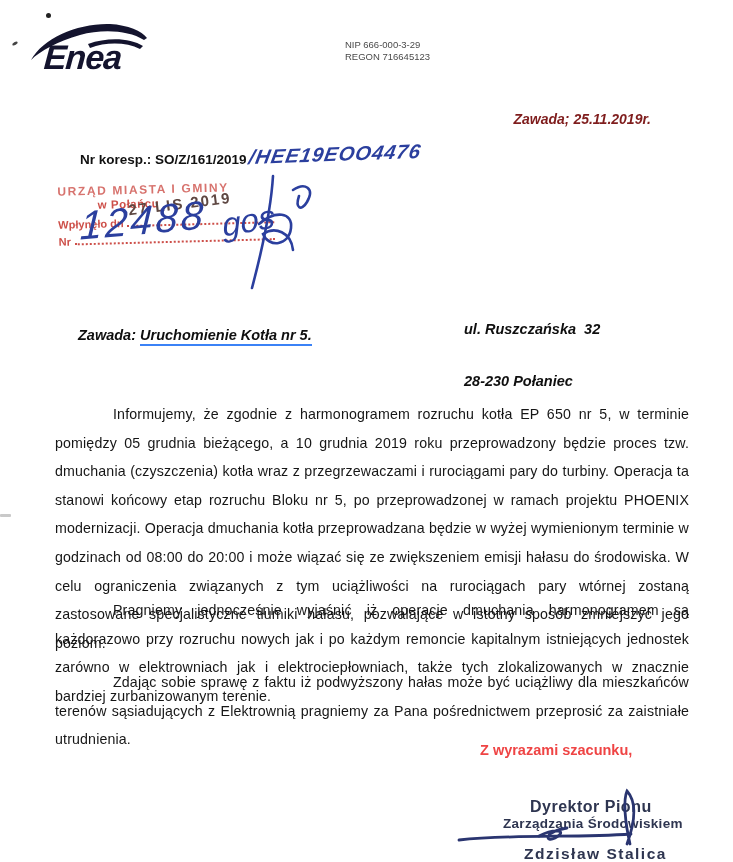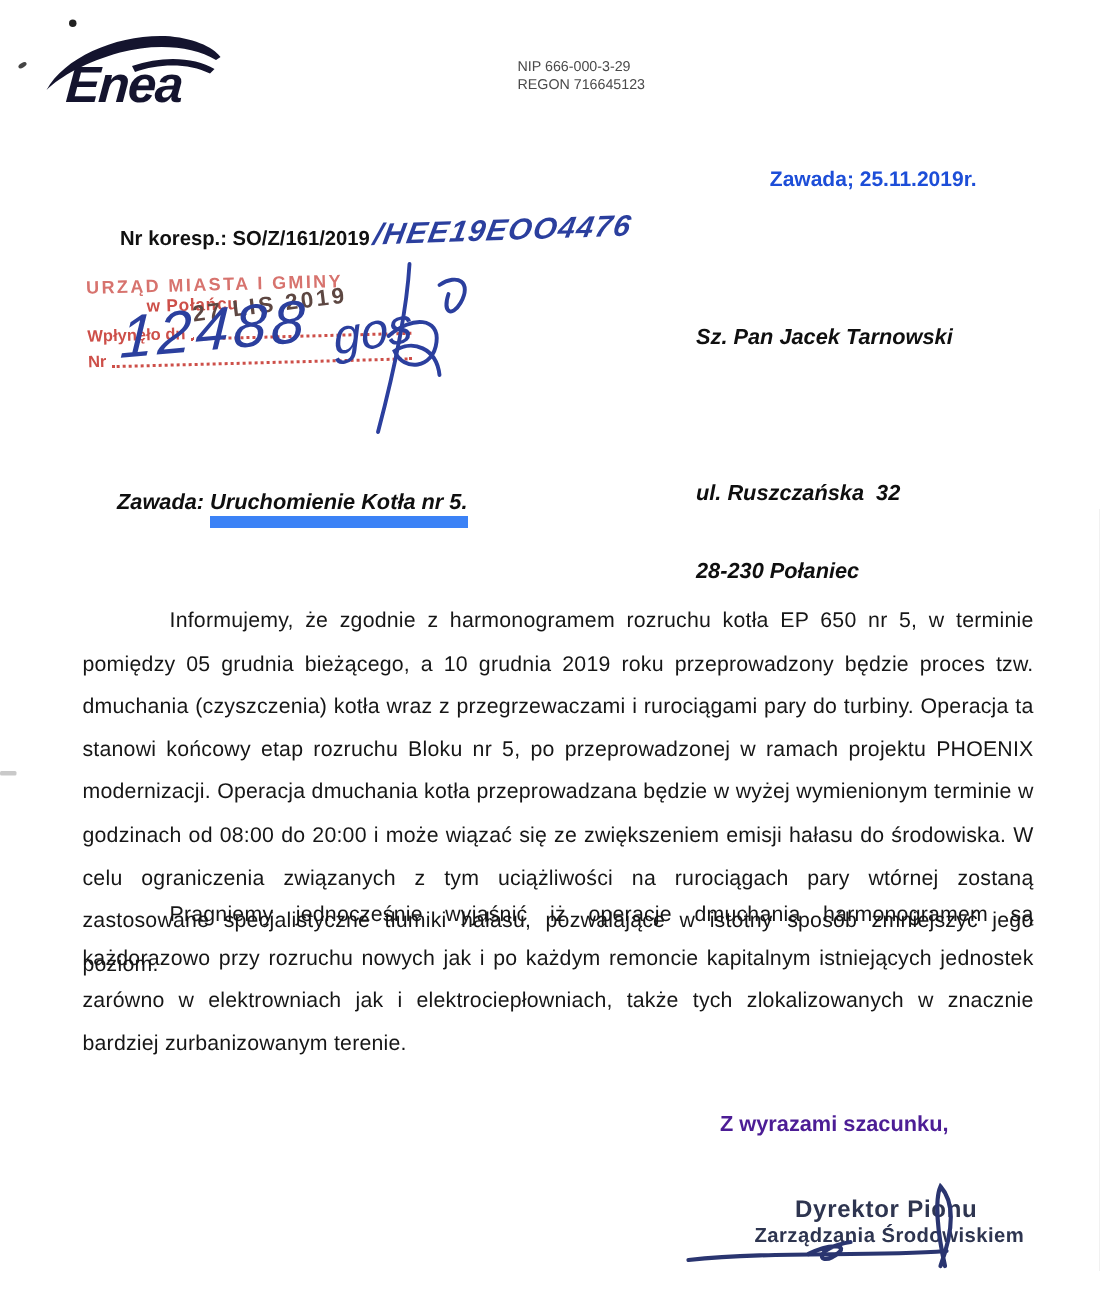--- a/index.html
+++ b/index.html
@@ -17,21 +17,21 @@
   .logo{position:absolute;left:28px;top:20px;width:140px;height:60px;}
   .logo .swoosh{position:absolute;left:2px;top:0;}
   .logo .logo-text{
     position:absolute;left:16px;top:18px;
     font-size:34px;font-weight:bold;font-style:italic;
     letter-spacing:-1px;color:#14142e;transform:skewX(-4deg);
   }
   .company-col{position:absolute;left:202px;top:39px;font-size:9.5px;line-height:11.8px;color:#4a4a4a;}
   .registry-col{position:absolute;left:345px;top:39px;font-size:9.5px;line-height:11.8px;color:#4a4a4a;}
   
-  .dateline{position:absolute;right:82px;top:111px;font-size:14px;font-weight:bold;color:#1d4ed8;}
+  .dateline{position:absolute;right:82px;top:111px;font-size:14px;font-weight:bold;color:#7f1d1d;font-style:italic;}
   .koresp{position:absolute;left:80px;top:146px;font-size:13.5px;font-weight:bold;color:#111;white-space:nowrap;}
   .hw-ref{
     display:inline-block;font-size:20px;font-weight:bold;font-style:italic;
     color:#2b3f9e;transform:skewX(-12deg) rotate(-2deg) translateY(-3px);
     letter-spacing:1px;margin-left:2px;
   }
   
   .stamp{
     position:absolute;left:58px;top:182px;width:218px;
     color:#c9413a;transform:rotate(-1.5deg);opacity:.92;
@@ -53,32 +53,32 @@
     color:#2b3f9e;transform:rotate(-10deg) skewX(-6deg);
   }
   .squiggle{position:absolute;left:235px;top:162px;}
   
   .addressee{
     position:absolute;left:464px;top:212px;font-size:14.5px;font-weight:bold;font-style:italic;
     line-height:26px;color:#0f0f0f;white-space:pre-wrap;
   }
   
   .subject{position:absolute;left:78px;top:327px;font-size:14.5px;font-weight:bold;font-style:italic;color:#0f0f0f;}
-  .subject .underlined{border-bottom:8px solid #3b82f6;padding-bottom:1px;}
+  .subject .underlined{border-bottom:2px solid #3b82f6;padding-bottom:1px;}
   
   .para{
     position:absolute;left:55px;width:634px;
     font-size:14.2px;line-height:28.6px;letter-spacing:.15px;
     text-align:justify;text-indent:58px;color:#161616;margin-top:20px;
   }
   .para.p1{top:380px;}
   .para.p2{top:576px;}
   .para.p3{top:648px;}
   
-  .closing{position:absolute;left:480px;top:742px;font-size:14.5px;font-weight:bold;color:#4c1d95;}
+  .closing{position:absolute;left:480px;top:742px;font-size:14.5px;font-weight:bold;color:#ef4444;}
   .sig-title1{position:absolute;left:530px;top:798px;font-size:16px;font-weight:bold;color:#2e3550;letter-spacing:.5px;}
   .sig-title2{position:absolute;left:503px;top:816px;font-size:13.5px;font-weight:bold;color:#2e3550;letter-spacing:.3px;}
   .sig-name{position:absolute;left:524px;top:845px;font-size:15.5px;font-weight:bold;color:#2e3550;letter-spacing:1.5px;}
   .pen-strokes{position:absolute;left:455px;top:788px;}
 </style>
 </head>
 <body>
 
 <div class="page">
 
@@ -122,38 +122,40 @@
   <div class="hw-number">12488</div>
   <div class="hw-gos">gos</div>
   <svg class="squiggle" width="92" height="138" viewBox="0 0 92 138">
     <g fill="none" stroke="#2b3f9e" stroke-width="2.6" stroke-linecap="round">
       <path d="M38 14 C 36 48, 26 92, 17 126"></path>
       <path d="M24 62 C 40 48, 58 50, 56 66 C 54 84, 34 86, 28 72 C 40 64, 56 70, 58 88"></path>
       <path d="M58 28 C 70 20, 80 26, 72 40 C 66 50, 60 46, 64 34"></path>
     </g>
   </svg>
 
-  <div class="addressee"><span>Sz. Pan Jacek Tarnowski</span><br>
+  <div class="addressee"><br>
 <br>
 <span>ul. Ruszczańska  32</span><br>
 <span>28-230 Połaniec</span></div>
 
   <div class="subject">
     <span>Zawada:</span>
     <span class="underlined">Uruchomienie Kotła nr 5.</span>
   </div>
 
   <div class="para p1">Informujemy, że zgodnie z harmonogramem rozruchu kotła EP 650 nr 5, w terminie pomiędzy 05 grudnia bieżącego, a 10 grudnia 2019 roku przeprowadzony będzie proces tzw. dmuchania (czyszczenia) kotła wraz z przegrzewaczami i rurociągami pary do turbiny. Operacja ta stanowi końcowy etap rozruchu Bloku nr 5, po przeprowadzonej w ramach projektu PHOENIX modernizacji. Operacja dmuchania kotła przeprowadzana będzie w wyżej wymienionym terminie w godzinach od 08:00 do 20:00 i może wiązać się ze zwiększeniem emisji hałasu do środowiska. W celu ograniczenia związanych z tym uciążliwości na rurociągach pary wtórnej zostaną zastosowane specjalistyczne tłumiki hałasu, pozwalające w istotny sposób zmniejszyć jego poziom.</div>
   <div class="para p2">Pragniemy jednocześnie wyjaśnić iż operacje dmuchania harmonogramem są każdorazowo przy rozruchu nowych jak i po każdym remoncie kapitalnym istniejących jednostek zarówno w elektrowniach jak i elektrociepłowniach, także tych zlokalizowanych w znacznie bardziej zurbanizowanym terenie.</div>
+  <div class="para p3">Zdając sobie sprawę z faktu iż podwyższony hałas może być uciążliwy dla mieszkańców terenów sąsiadujących z Elektrownią pragniemy za Pana pośrednictwem przeprosić za zaistniałe utrudnienia.</div>
 
   <div class="closing">Z wyrazami szacunku,</div>
 
   <div class="sig-title1">Dyrektor Pionu</div>
   <div class="sig-title2">Zarządzania Środowiskiem</div>
   <svg class="pen-strokes" width="250" height="64" viewBox="0 0 250 64">
     <g fill="none" stroke="#2a3570" stroke-width="2.8" stroke-linecap="round">
       <path d="M4 52 C 60 46, 120 50, 176 46"></path>
       <path d="M84 48 C 100 40, 114 42, 100 50 C 90 55, 88 44, 112 40"></path>
       <path d="M172 56 C 180 34, 182 14, 172 3 C 168 12, 170 34, 175 56"></path>
     </g>
   </svg>
+  <div class="sig-name">Zdzisław Stalica</div>
 
 </div>
 
 </body></html>

